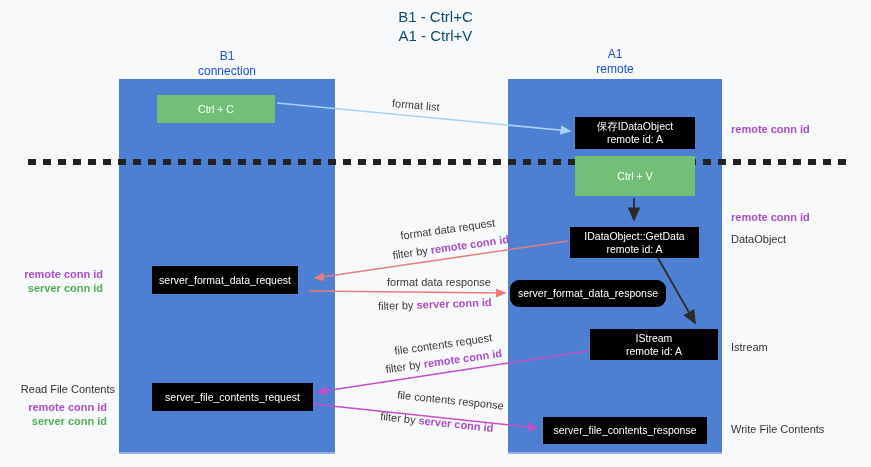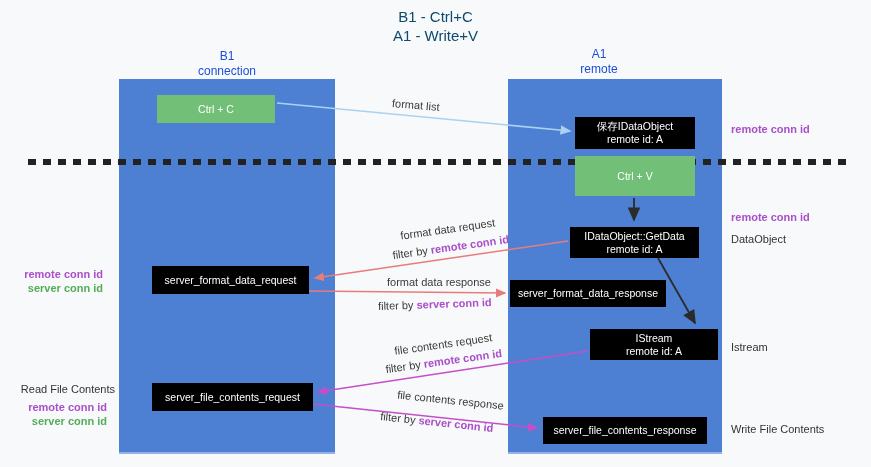--- a/index.html
+++ b/index.html
@@ -49,28 +49,28 @@
   .ralign{text-align:right;}
   svg.arrows{position:absolute;left:0;top:0;z-index:5;pointer-events:none;}
 </style>
 </head>
 <body>
 
 <div id="stage">
 
   <div class="title">
     <div>B1 - Ctrl+C</div>
-    <div>A1 - Write+V</div>
+    <div>A1 - Ctrl+V</div>
   </div>
 
   <div class="lane-header" style="left:119px;top:49px;width:216px;">
     <div>B1</div>
     <div>connection</div>
   </div>
-  <div class="lane-header" style="left:492px;top:47px;width:214px;">
+  <div class="lane-header" style="left:508px;top:47px;width:214px;">
     <div>A1</div>
     <div>remote</div>
   </div>
 
   <div class="lane" style="left:119px;width:216px;"></div>
   <div class="lane" style="left:508px;width:214px;"></div>
 
   <div class="dashline"></div>
 
   <div class="node green" style="left:157px;top:95px;width:118px;height:28px;">
@@ -84,25 +84,25 @@
 
   <div class="node green" style="left:575px;top:156px;width:120px;height:40px;">
     <span>Ctrl + V</span>
   </div>
 
   <div class="node orange" style="left:570px;top:227px;width:129px;height:31px;">
     <span>IDataObject::GetData</span>
     <span>remote id: A</span>
   </div>
 
-  <div class="node orange" style="left:152px;top:266px;width:157px;height:28px;">
+  <div class="node orange" style="left:152px;top:266px;width:146px;height:28px;">
     <span>server_format_data_request</span>
   </div>
 
-  <div class="node orange" style="left:510px;top:280px;width:156px;height:27px;">
+  <div class="node orange" style="left:510px;top:280px;width:156px;height:27px;border-radius:9px;">
     <span>server_format_data_response</span>
   </div>
 
   <div class="node orange" style="left:590px;top:329px;width:128px;height:31px;">
     <span>IStream</span>
     <span>remote id: A</span>
   </div>
 
   <div class="node orange" style="left:543px;top:417px;width:164px;height:27px;">
     <span>server_file_contents_response</span>

